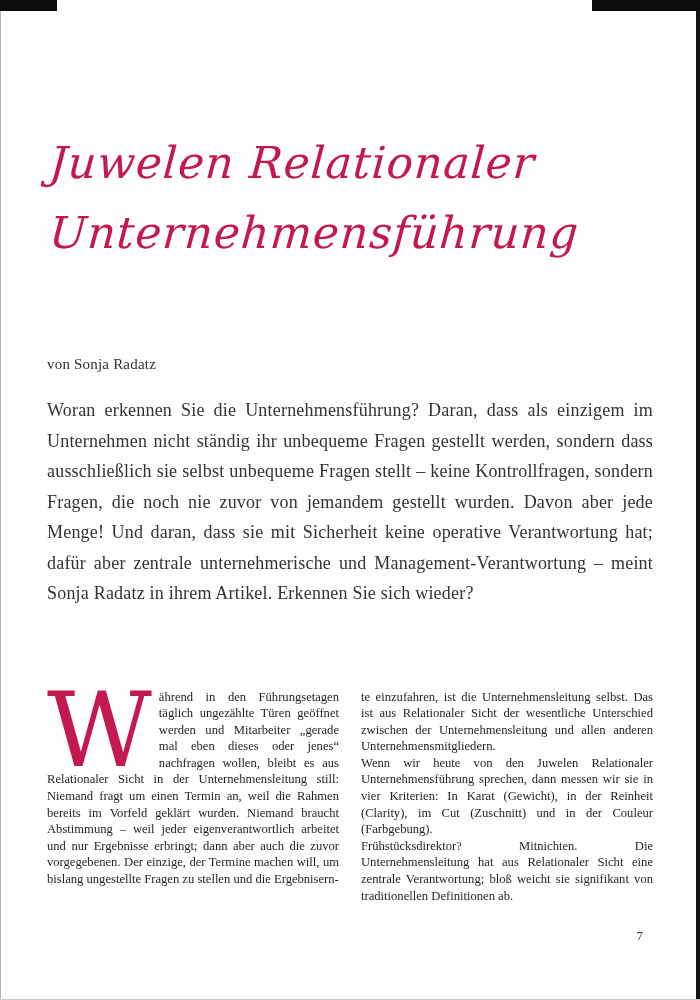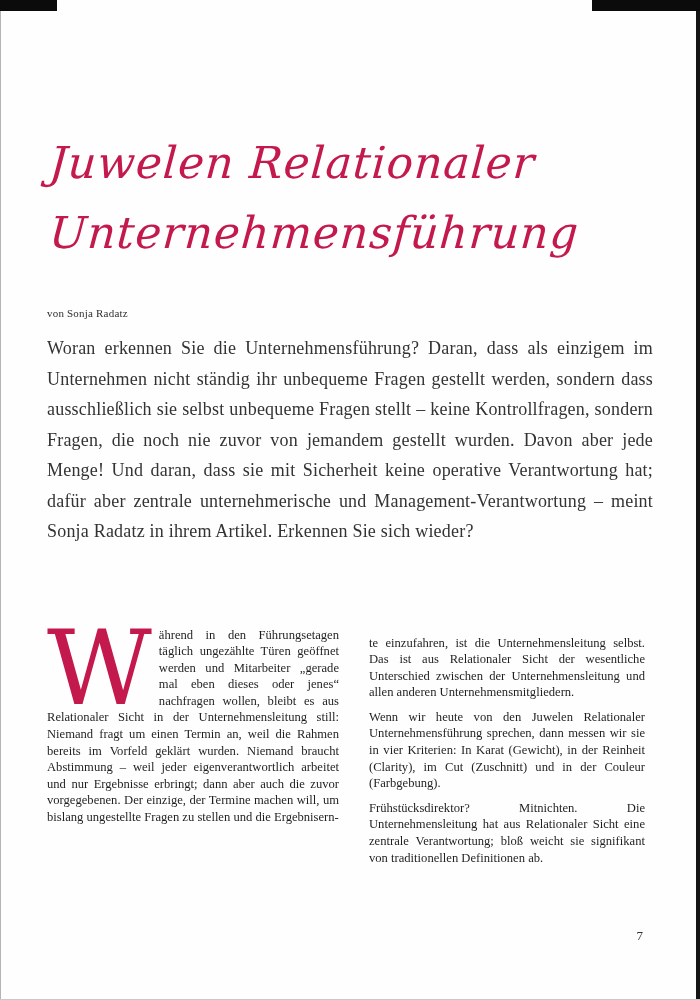--- a/index.html
+++ b/index.html
@@ -36,28 +36,28 @@
     font-family: "DejaVu Serif", serif;
     font-style: italic;
     font-weight: 400;
     font-size: 44px;
     line-height: 70px;
     letter-spacing: 1px;
   }
   .title .line { display: block; transform: skewX(-4deg); transform-origin: left bottom; }
 
   .byline {
-    margin-top: 39px;
-    font-size: 11px;
+    margin-top: 88px;
+    font-size: 15px;
     color: #2f2f2f;
     letter-spacing: 0.2px;
   }
 
   .intro {
-    margin-top: 14px;
+    margin-top: 22px;
     font-size: 18px;
     line-height: 30.5px;
     color: #333333;
     text-align: justify;
     letter-spacing: 0.2px;
   }
 
   .body-columns {
     margin-top: 80px;
     display: flex;
@@ -75,21 +75,21 @@
   .dropcap {
     float: left;
     color: #c3194d;
     font-family: "DejaVu Serif", serif;
     font-size: 102px;
     line-height: 80px;
     padding-right: 7px;
     padding-top: 2px;
     font-weight: 400;
   }
-  .col p { margin: 8px; }
+  .col p { margin: 0; }
 
   .page-number {
     position: absolute;
     right: 57px;
     top: 928px;
     font-size: 13px;
     color: #2f2f2f;
   }
 </style>
 </head>

